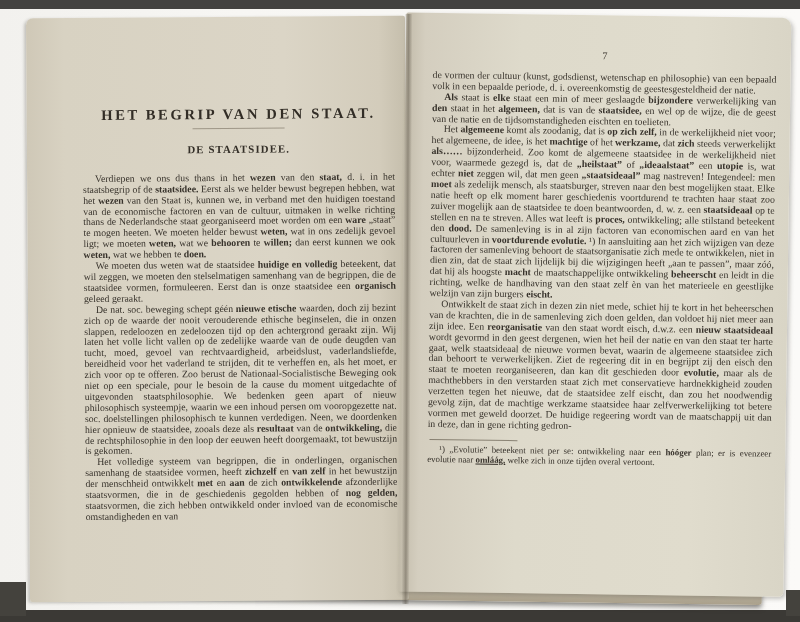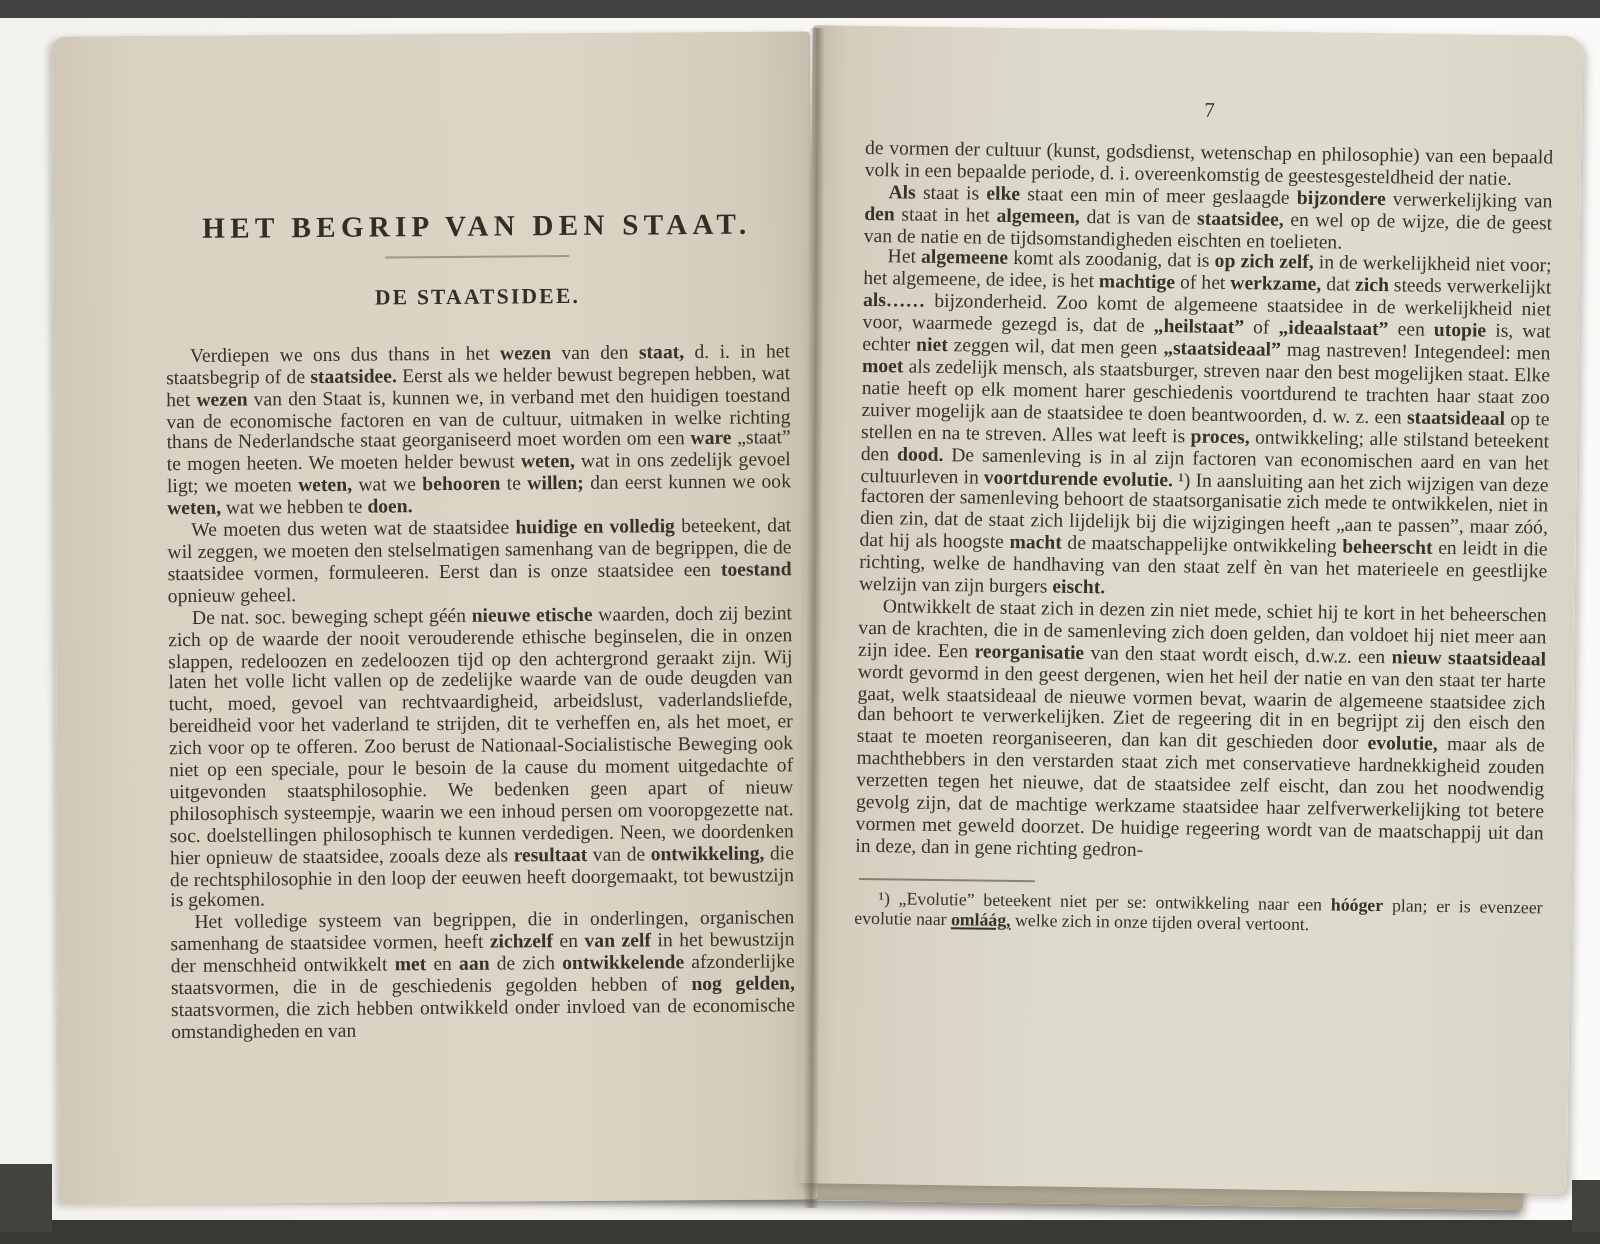--- a/index.html
+++ b/index.html
@@ -61,21 +61,21 @@
   <div class="book">
     <div class="page-edges"></div>
 
     <div class="page page-left">
       <div class="text-left">
         <h1 class="chapter-title">HET BEGRIP VAN DEN STAAT.</h1>
         <div class="title-rule"></div>
         <h2 class="section-heading">DE STAATSIDEE.</h2>
         <div>
             <p class="para"><span>Verdiepen we ons dus thans in het </span><span class="b">wezen</span><span> van den </span><span class="b">staat,</span><span> d. i. in het staatsbegrip of de </span><span class="b">staatsidee.</span><span> Eerst als we helder bewust begrepen hebben, wat het </span><span class="b">wezen</span><span> van den Staat is, kunnen we, in verband met den huidigen toestand van de economische factoren en van de cultuur, uitmaken in welke richting thans de Nederlandsche staat georganiseerd moet worden om een </span><span class="b">ware</span><span> „staat” te mogen heeten. We moeten helder bewust </span><span class="b">weten,</span><span> wat in ons zedelijk gevoel ligt; we moeten </span><span class="b">weten,</span><span> wat we </span><span class="b">behooren</span><span> te </span><span class="b">willen;</span><span> dan eerst kunnen we ook </span><span class="b">weten,</span><span> wat we hebben te </span><span class="b">doen.</span></p>
-            <p class="para"><span>We moeten dus weten wat de staatsidee </span><span class="b">huidige en volledig</span><span> beteekent, dat wil zeggen, we moeten den stelselmatigen samenhang van de begrippen, die de staatsidee vormen, formuleeren. Eerst dan is onze staatsidee een </span><span class="b">toestand</span><span> opnieuw geheel.</span></p>
+            <p class="para"><span>We moeten dus weten wat de staatsidee </span><span class="b">huidige en volledig</span><span> beteekent, dat wil zeggen, we moeten den stelselmatigen samenhang van de begrippen, die de staatsidee vormen, formuleeren. Eerst dan is onze staatsidee een </span><span class="b">organisch</span><span> geleed geraakt.</span></p>
             <p class="para"><span>De nat. soc. beweging schept géén </span><span class="b">nieuwe etische</span><span> waarden, doch zij bezint zich op de waarde der nooit verouderende ethische beginselen, die in onzen slappen, redeloozen en zedeloozen tijd op den achtergrond geraakt zijn. Wij laten het volle licht vallen op de zedelijke waarde van de oude deugden van tucht, moed, gevoel van rechtvaardigheid, arbeidslust, vaderlandsliefde, bereidheid voor het vaderland te strijden, dit te verheffen en, als het moet, er zich voor op te offeren. Zoo berust de Nationaal-Socialistische Beweging ook niet op een speciale, pour le besoin de la cause du moment uitgedachte of uitgevonden staatsphilosophie. We bedenken geen apart of nieuw philosophisch systeempje, waarin we een inhoud persen om vooropgezette nat. soc. doelstellingen philosophisch te kunnen verdedigen. Neen, we doordenken hier opnieuw de staatsidee, zooals deze als </span><span class="b">resultaat</span><span> van de </span><span class="b">ontwikkeling,</span><span> die de rechtsphilosophie in den loop der eeuwen heeft doorgemaakt, tot bewustzijn is gekomen.</span></p>
             <p class="para"><span>Het volledige systeem van begrippen, die in onderlingen, organischen samenhang de staatsidee vormen, heeft </span><span class="b">zichzelf</span><span> en </span><span class="b">van zelf</span><span> in het bewustzijn der menschheid ontwikkelt </span><span class="b">met</span><span> en </span><span class="b">aan</span><span> de zich </span><span class="b">ontwikkelende</span><span> afzonderlijke staatsvormen, die in de geschiedenis gegolden hebben of </span><span class="b">nog gelden,</span><span> staatsvormen, die zich hebben ontwikkeld onder invloed van de economische omstandigheden en van</span></p>
           </div>
       </div>
     </div>
 
     <div class="page page-right">
       <div class="text-right">
         <div class="pagenum">7</div>
         <div>

